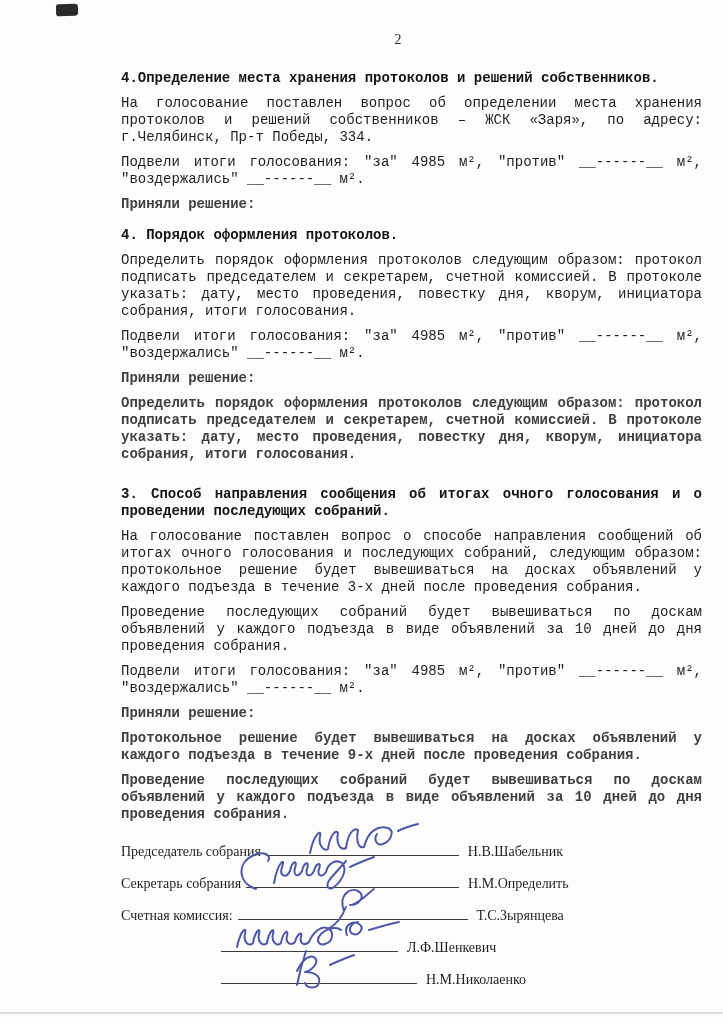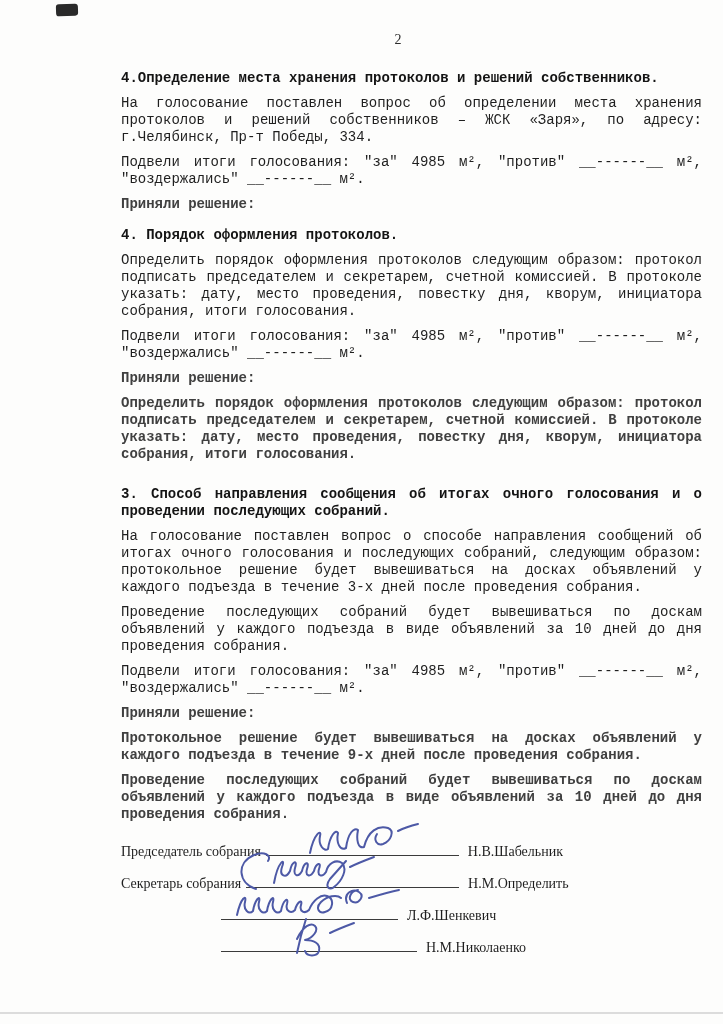--- a/index.html
+++ b/index.html
@@ -89,20 +89,25 @@
             <path d="M12,34 C16,14 24,10 22,17 C20,26 26,33 30,30 C32,16 38,10 40,14 C38,24 42,32 48,29 C50,14 56,8 60,11 C58,21 60,30 66,28 C70,12 80,6 90,9 C97,12 93,22 85,25 C79,27 75,21 79,15 M100,12 C106,9 112,7 120,5" stroke="#4d59a6"></path>
           </svg></span><span class="sig-name">Н.В.Шабельник</span>
     </div>
 
     <div class="sig-row">
       <span class="sig-label">Секретарь собрания</span><span class="sig-line w2"><svg class="ink ink2" width="210" height="52" viewBox="0 0 210 52">
             <path d="M22,44 C4,38 2,18 20,10 C30,6 38,10 34,16 M40,38 C44,16 52,12 48,22 C45,31 52,34 56,26 C58,16 64,14 61,23 C59,31 64,33 68,26 C70,17 76,15 73,24 C71,31 76,33 80,26 C82,18 88,16 85,24 C83,31 88,33 92,27 C94,18 102,14 108,18 C114,24 108,36 100,42 C96,46 90,42 96,34 L112,16 M116,22 C124,18 132,15 140,12" stroke="#4d59a6"></path>
           </svg></span><span class="sig-name">Н.М.Определить</span>
     </div>
 
+    <div class="sig-row">
+      <span class="sig-label">Счетная комиссия:</span><span class="sig-line w3"><svg class="ink ink3" width="100" height="50" viewBox="0 0 100 50">
+            <path d="M34,28 C28,12 40,4 48,8 C56,12 50,22 40,22 M42,22 C52,18 58,10 64,6 M36,24 C32,34 26,42 18,46" stroke="#4d59a6"></path>
+          </svg></span><span class="sig-name">Т.С.Зырянцева</span>
+    </div>
 
     <div class="sig-row indent">
       <span class="sig-line w4"><svg class="ink ink4" width="200" height="44" viewBox="0 0 200 44">
             <path d="M10,32 C14,14 20,11 18,19 C16,27 22,32 26,28 C28,16 34,11 32,19 C30,27 36,32 40,28 C42,16 48,11 46,19 C44,27 50,32 54,28 C56,17 62,13 60,21 C58,28 64,31 68,27 C70,19 76,15 74,22 C72,29 78,31 82,27 C86,17 94,11 100,13 C108,16 106,27 98,29 C92,31 88,25 94,19 C100,13 110,11 114,15 M120,20 C116,10 126,5 132,9 C138,13 132,21 126,19 C120,17 123,8 131,7 M142,15 C152,12 162,9 172,7" stroke="#4d59a6"></path>
           </svg></span><span class="sig-name">Л.Ф.Шенкевич</span>
     </div>
 
     <div class="sig-row indent">
       <span class="sig-line w5"><svg class="ink ink5" width="120" height="50" viewBox="0 0 120 50">
             <path d="M30,8 C26,20 23,32 21,42 M21,28 C27,15 35,11 39,15 C43,19 37,27 29,29 C37,29 45,32 43,40 C41,46 31,46 29,40 M54,22 C62,18 70,15 78,12" stroke="#4d59a6"></path>

